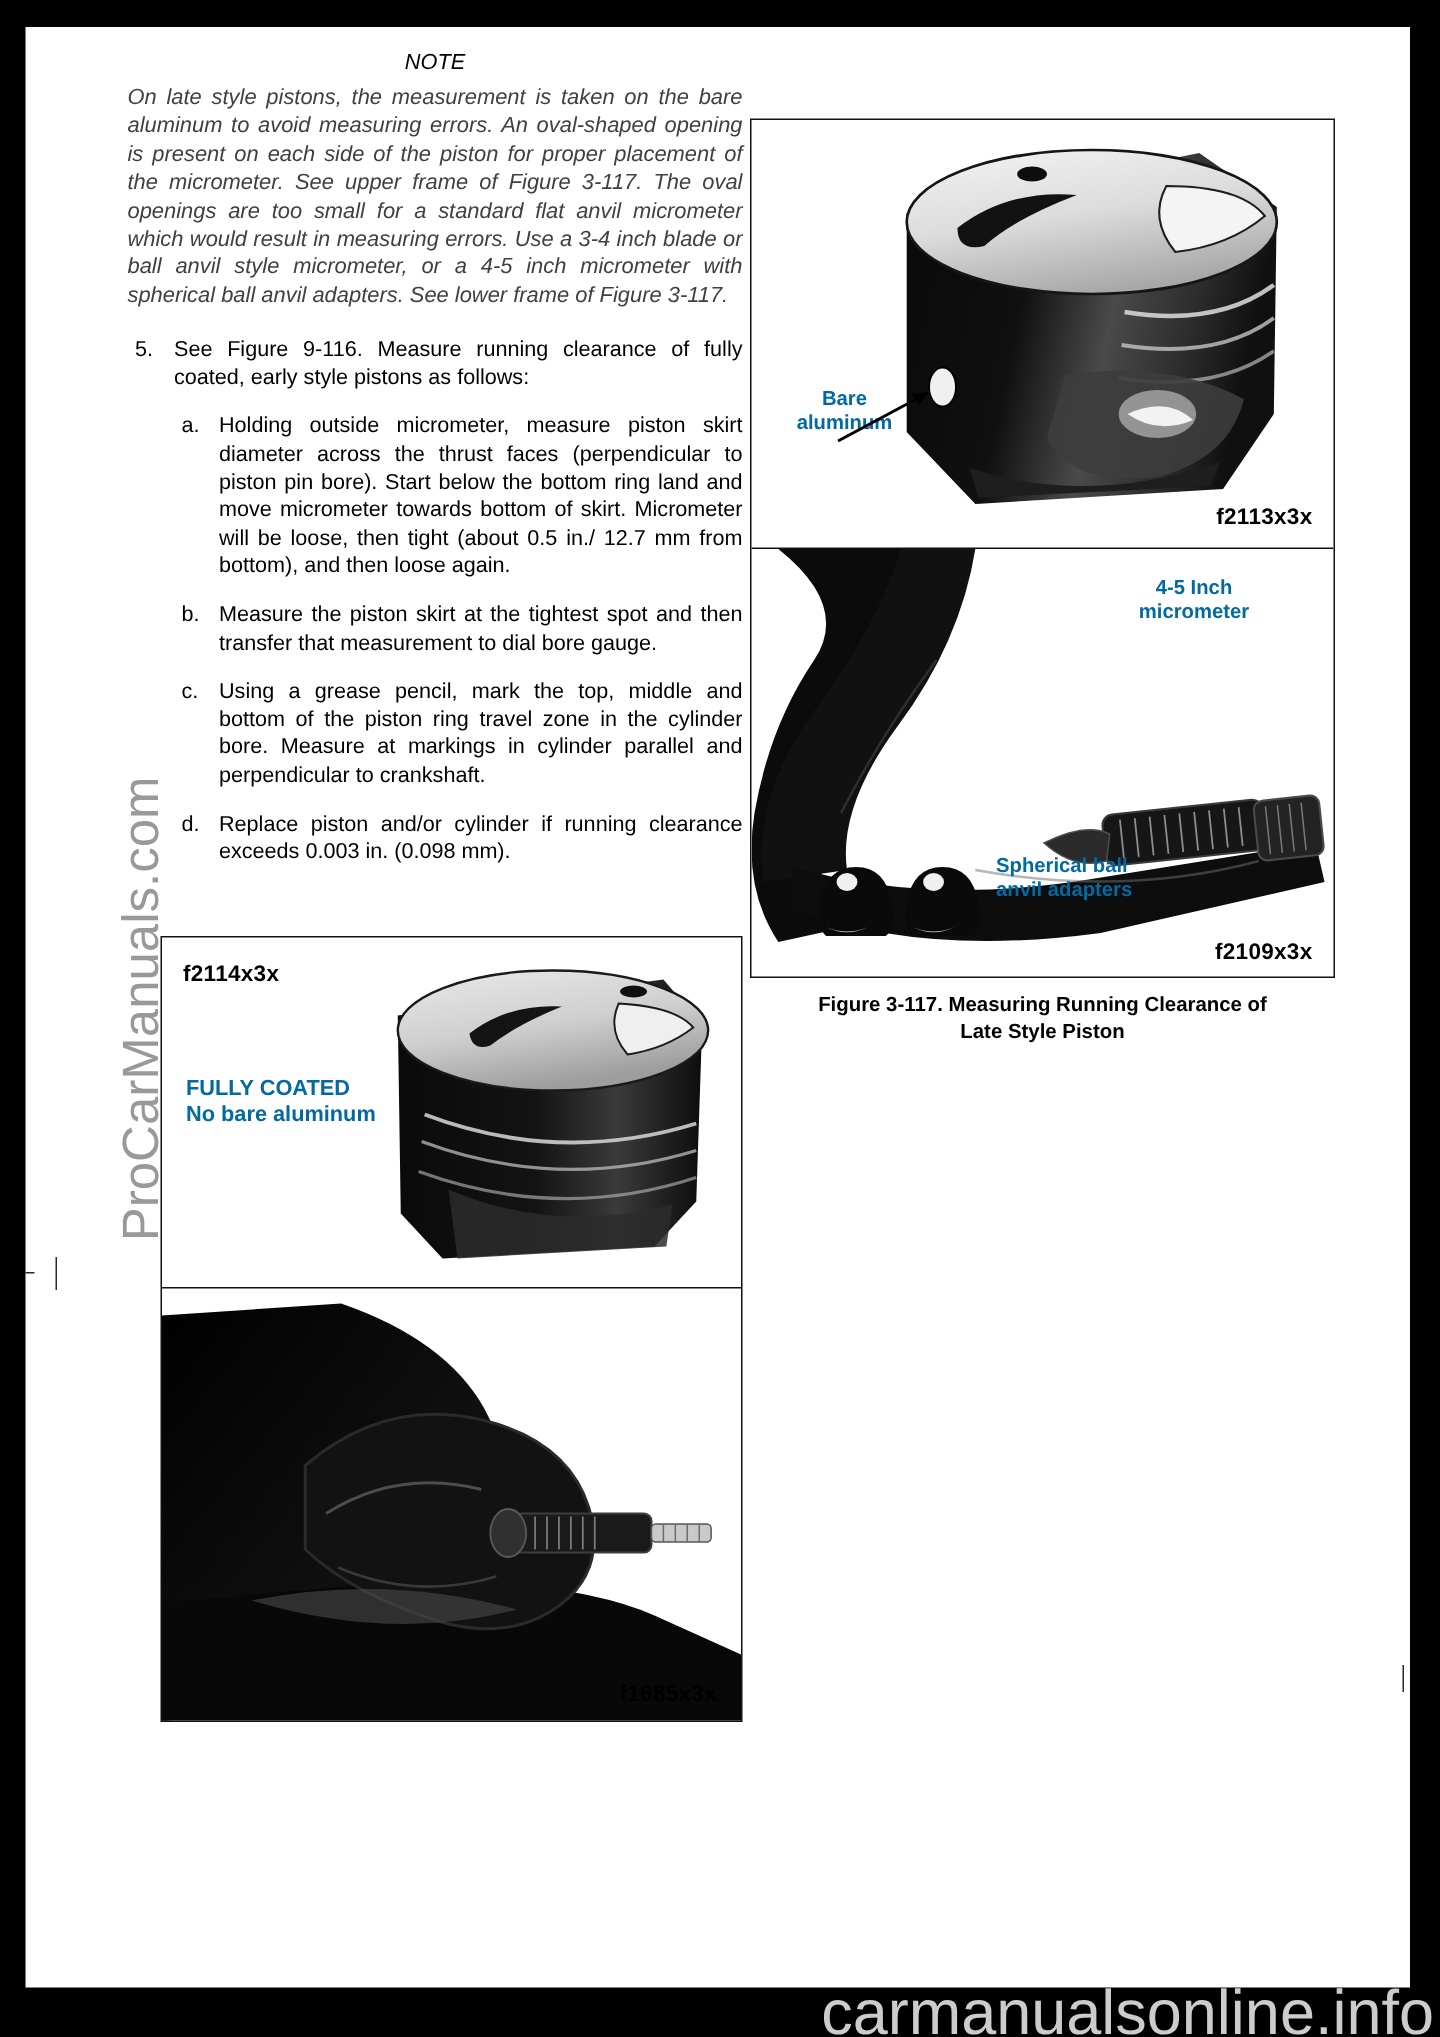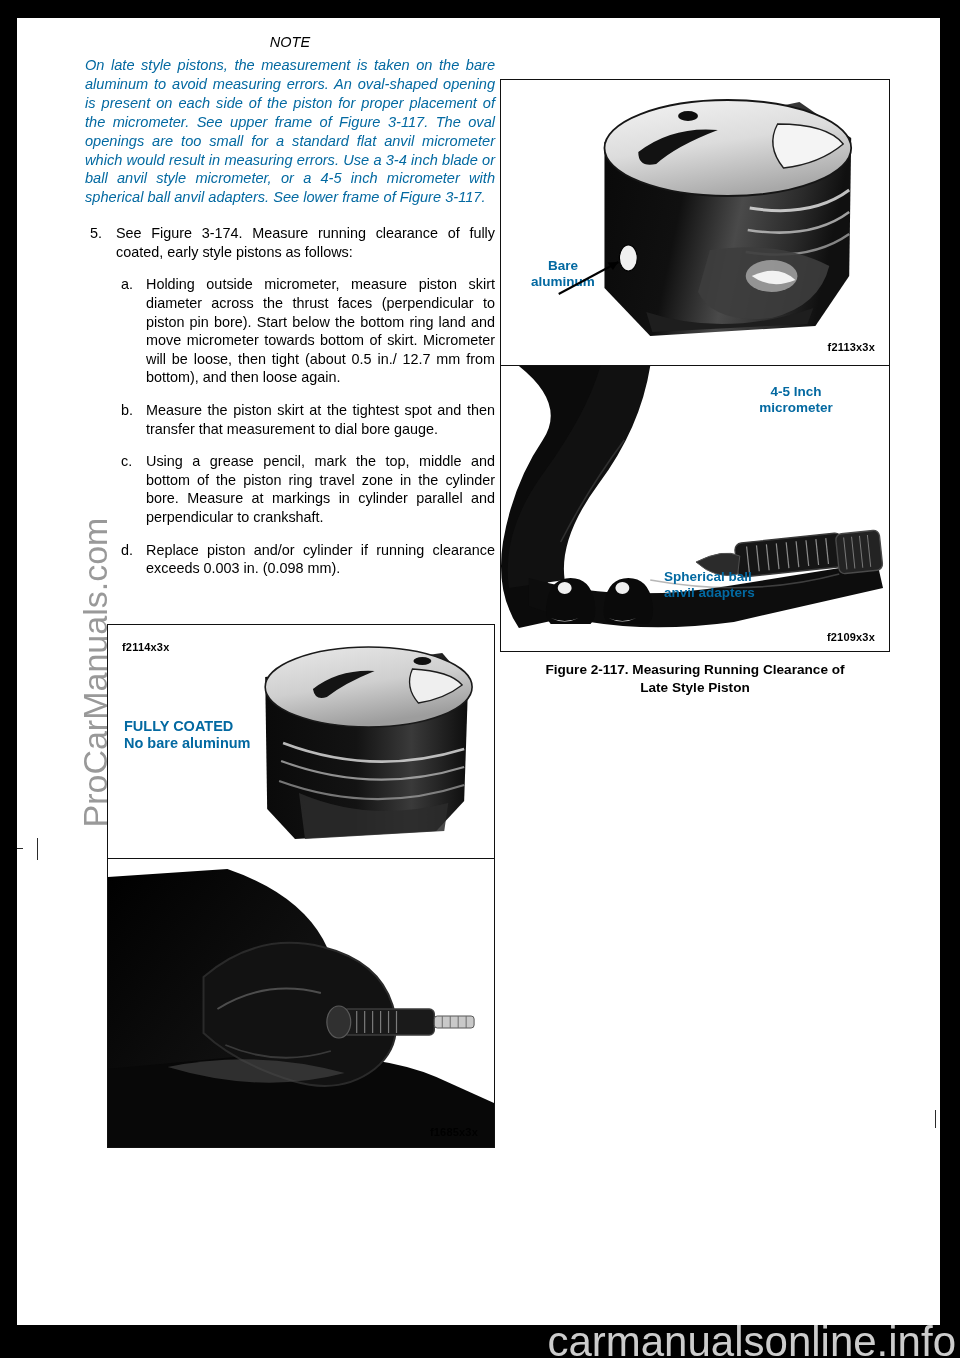--- a/index.html
+++ b/index.html
@@ -71,21 +71,21 @@
     font-size: 14.5px;
     color: #000;
     margin: 0 0 6px 0;
   }
   .note-body {
     font-style: italic;
     font-size: 14.6px;
     line-height: 18.9px;
     text-align: justify;
     margin: 0;
-    color: #0369a1;
+    color: #404040;
   }
 
   .step-list { margin: 17px 0 0 0; }
   .step-row {
     display: flex;
     align-items: flex-start;
     margin-bottom: 14px;
   }
   .step-row:last-child { margin-bottom: 0; }
   .step-marker {
@@ -120,21 +120,21 @@
     border-top: 1px solid #111;
     height: 0;
     width: 100%;
   }
   .frame {
     position: relative;
     overflow: hidden;
   }
   .fig-id {
     position: absolute;
-    font-size: 11px;
+    font-size: 15px;
     font-weight: bold;
     color: #000;
     letter-spacing: .2px;
   }
   .callout {
     position: absolute;
     font-size: 13.5px;
     font-weight: bold;
     line-height: 16px;
     color: #0369a1;
@@ -182,21 +182,21 @@
 
   <div class="column" id="left-column">
 
     <div class="note-heading">NOTE</div>
     <p class="note-body">On late style pistons, the measurement is taken on the bare aluminum to avoid measuring errors. An oval-shaped opening is present on each side of the piston for proper placement of the micrometer. See upper frame of Figure 3-117. The oval openings are too small for a standard flat anvil micrometer which would result in measuring errors. Use a 3-4 inch blade or ball anvil style micrometer, or a 4-5 inch micrometer with spherical ball anvil adapters. See lower frame of Figure 3-117.</p>
 
     <div class="step-list">
 
       <div class="step-row level-1">
         <div class="step-marker">5.</div>
-        <div class="step-text">See Figure 3-174. Measure running clearance of fully coated, early style pistons as follows:</div>
+        <div class="step-text">See Figure 9-116. Measure running clearance of fully coated, early style pistons as follows:</div>
       </div>
 
       <div class="step-row level-2">
         <div class="step-marker">a.</div>
         <div class="step-text">Holding outside micrometer, measure piston skirt diameter across the thrust faces (perpendicular to piston pin bore). Start below the bottom ring land and move micrometer towards bottom of skirt. Micrometer will be loose, then tight (about 0.5 in./ 12.7 mm from bottom), and then loose again.</div>
       </div>
 
       <div class="step-row level-2">
         <div class="step-marker">b.</div>
         <div class="step-text">Measure the piston skirt at the tightest spot and then transfer that measurement to dial bore gauge.</div>
@@ -415,21 +415,21 @@
           </div>
           <div class="callout" style="left:230px; top:18px; text-align:center; width:130px;">4-5 Inch
 micrometer</div>
           <div class="callout" style="left:163px; top:203px; text-align:left; width:160px;">Spherical ball
 anvil adapters</div>
           <div class="fig-id" style="right:14px; bottom:9px;">f2109x3x</div>
         </div>
 
       </div>
 
-      <div class="fig-caption">Figure 2-117. Measuring Running Clearance of
+      <div class="fig-caption">Figure 3-117. Measuring Running Clearance of
 Late Style Piston</div>
     </div>
 
   </div>
 
 
   <div class="edge-tick" style="left:0px; top:830px; width:6px; height:1px;"></div>
   <div class="edge-tick" style="left:20px; top:820px; width:1px; height:22px;"></div>
   <div class="edge-tick" style="right:4px; top:1092px; width:1px; height:18px;"></div>
 </div>

